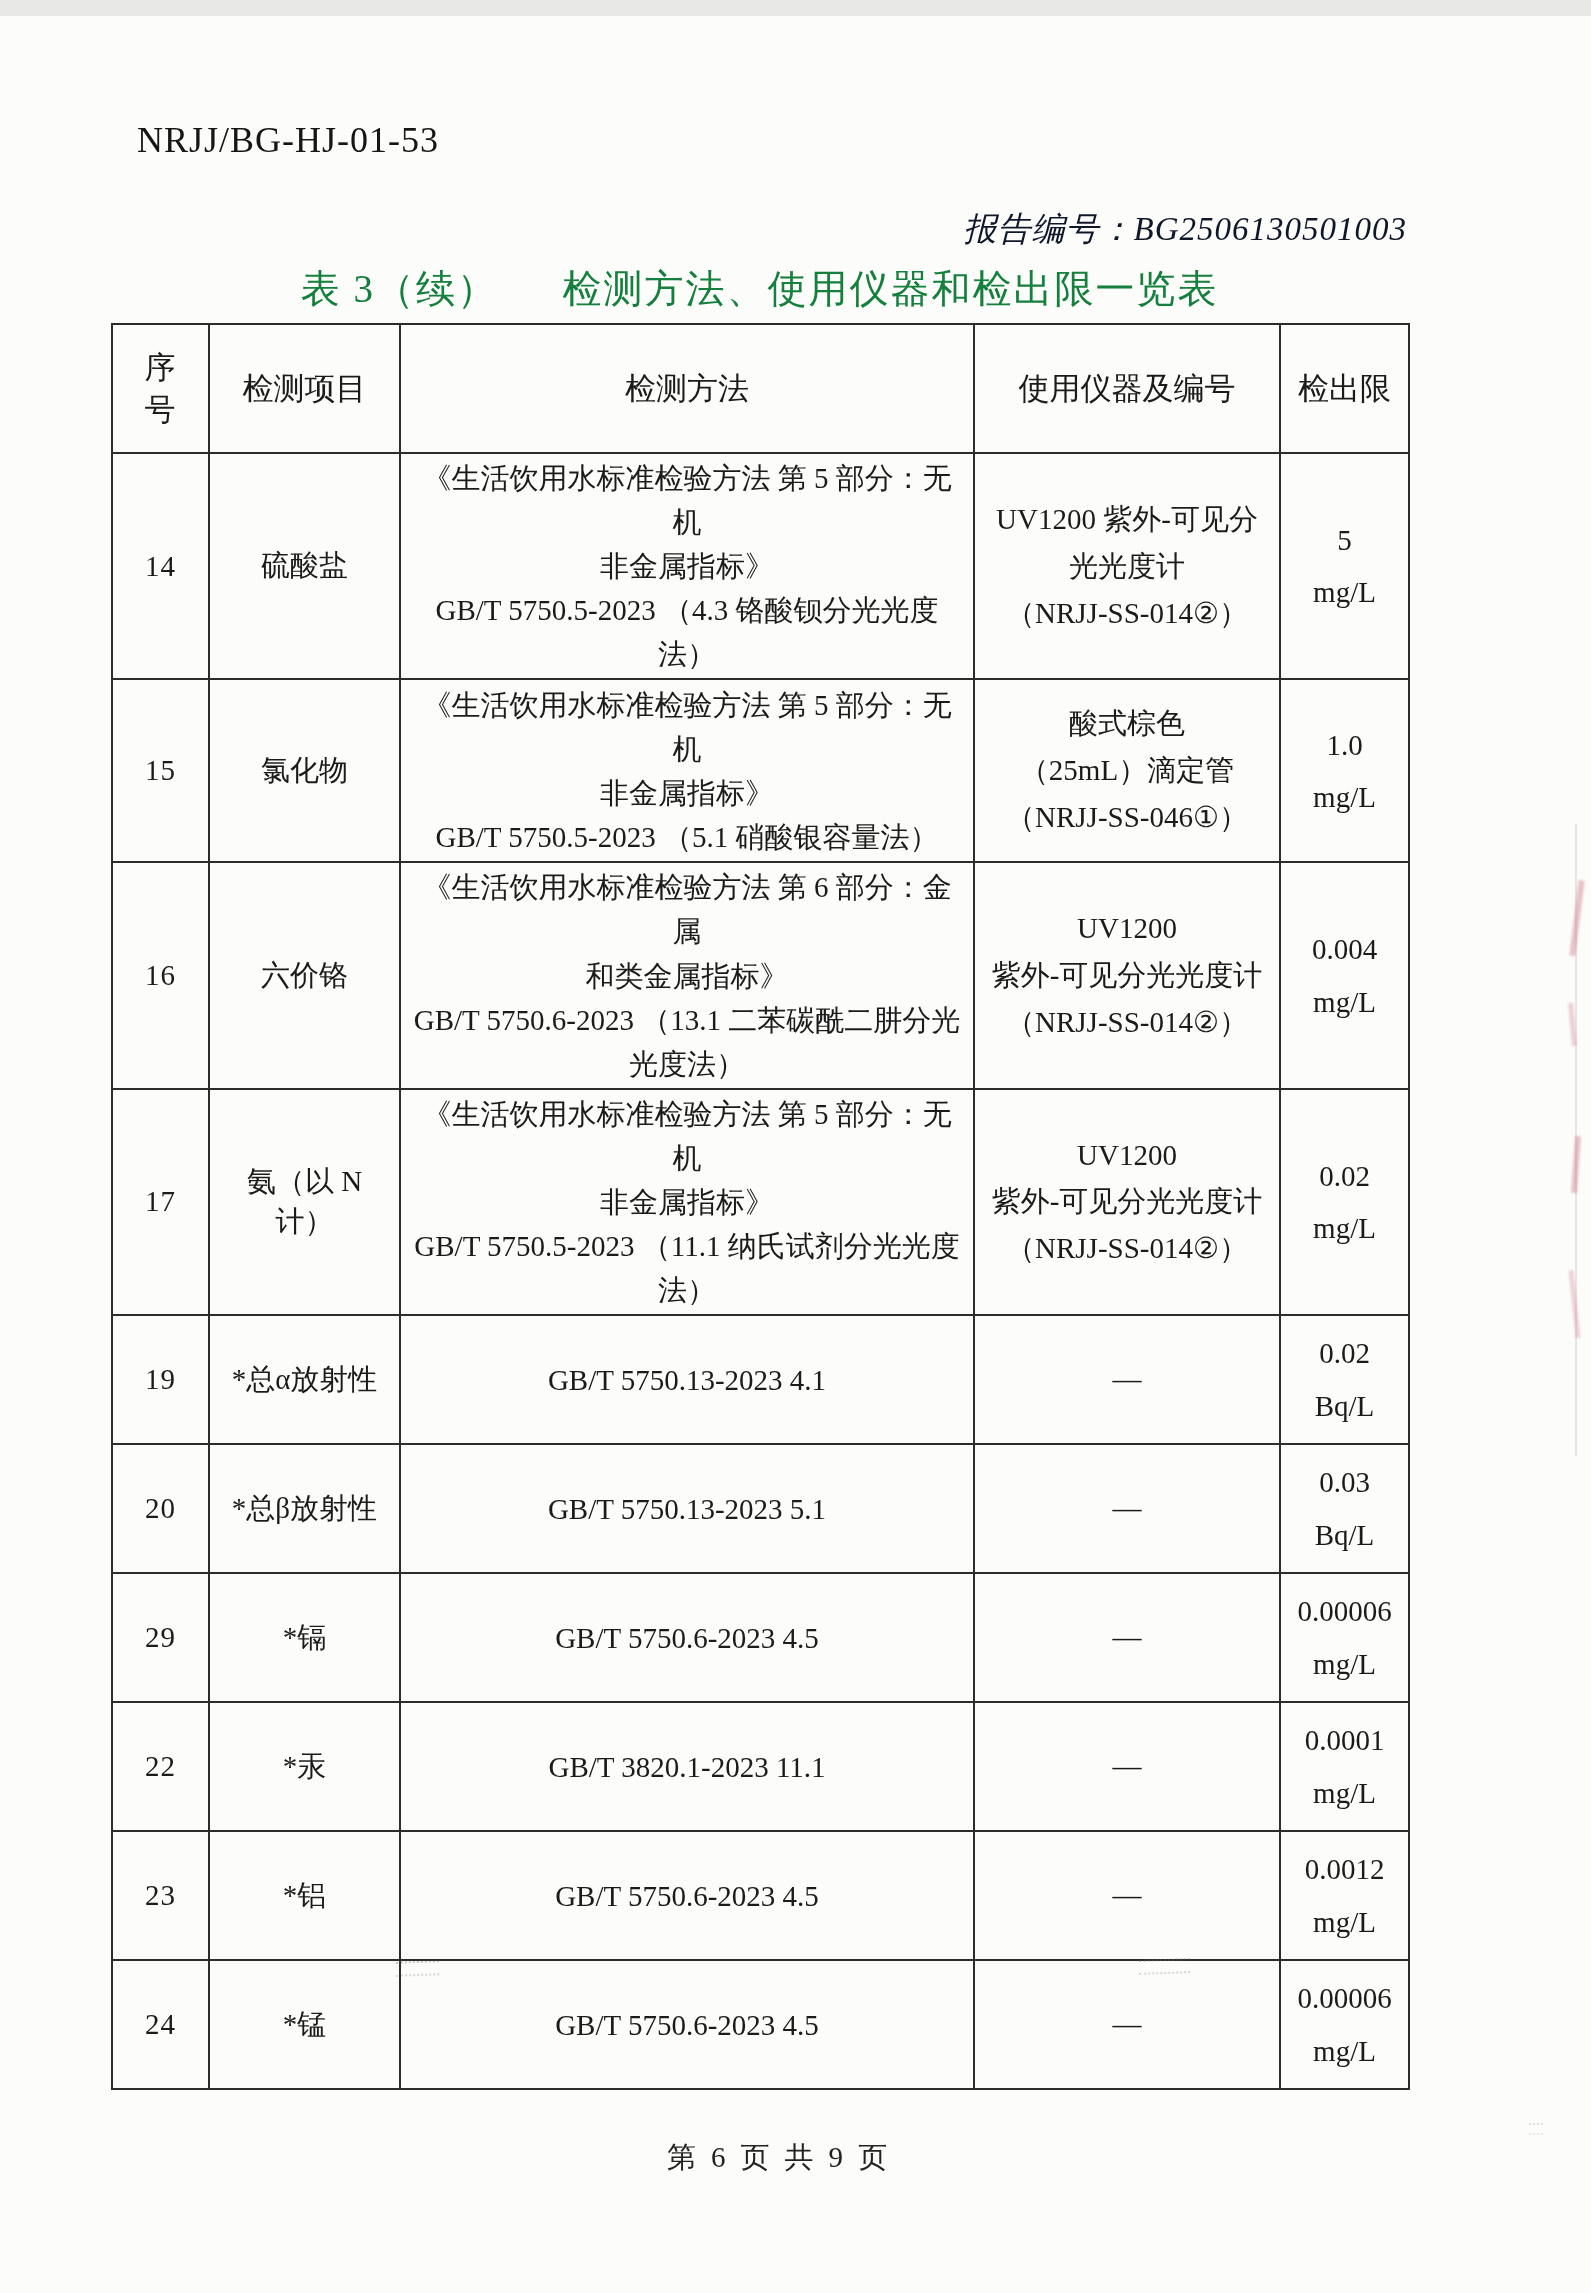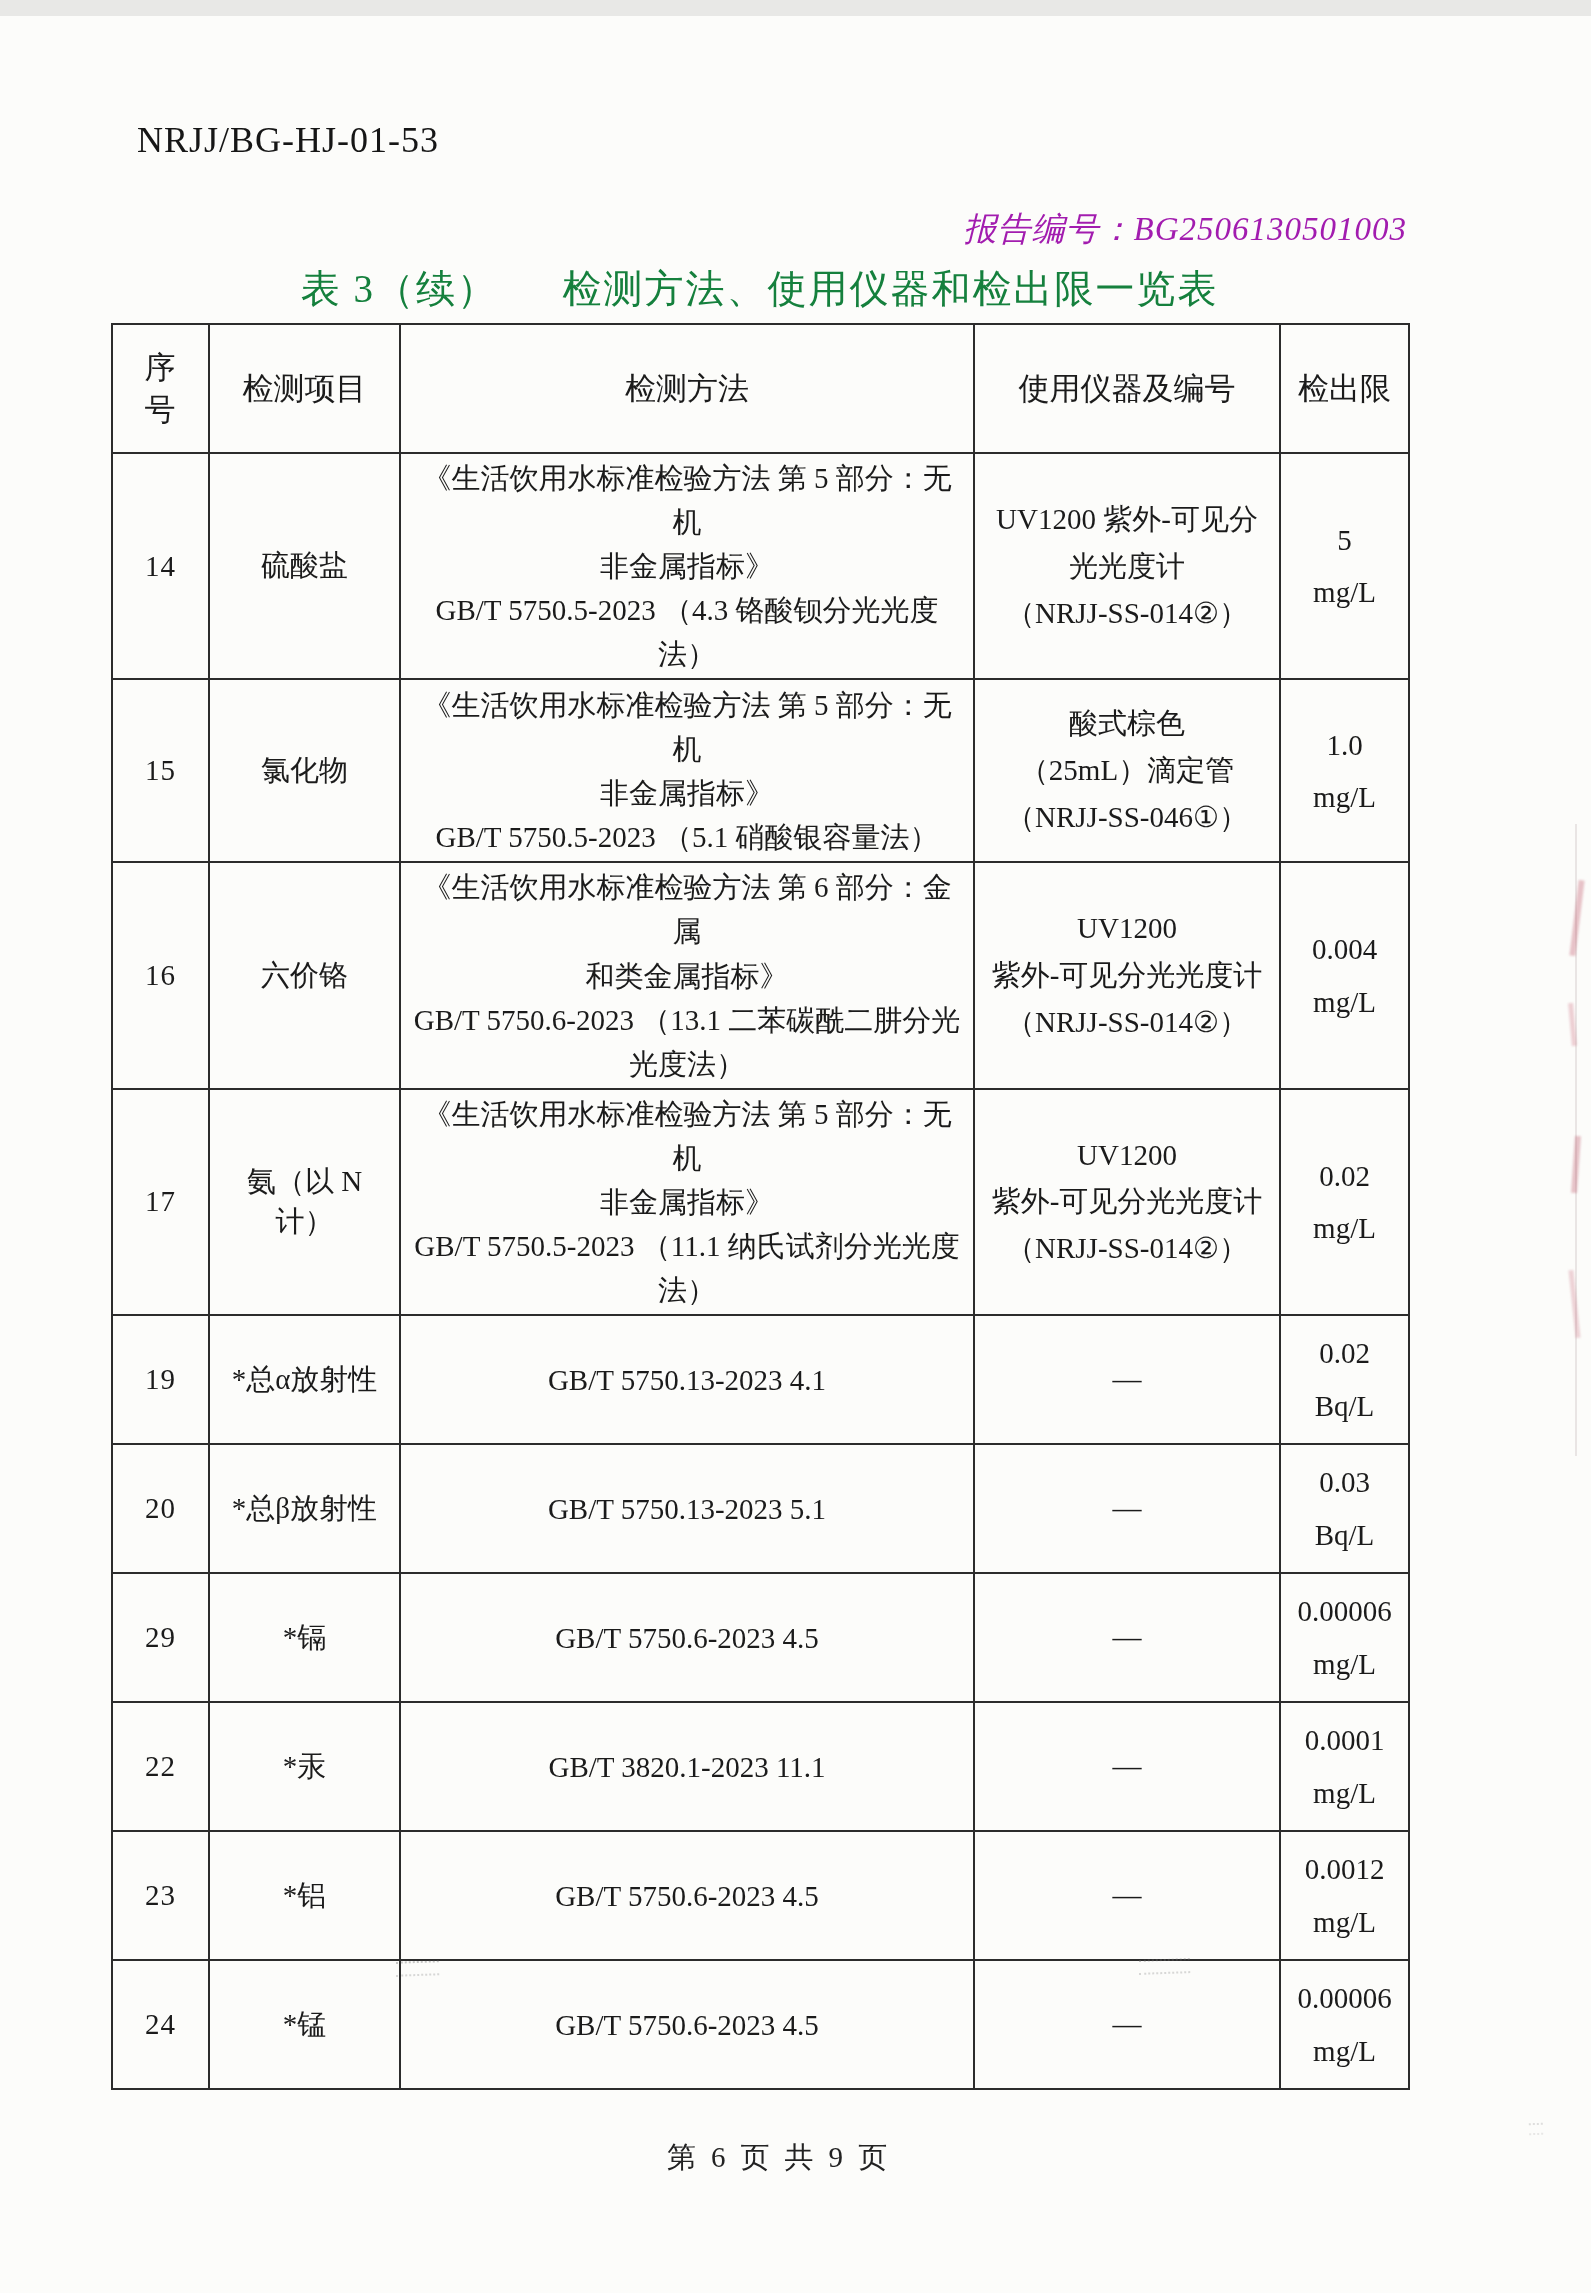--- a/index.html
+++ b/index.html
@@ -11,21 +11,21 @@
     overflow:hidden;
     color:#1d1d1d;
     font-family:"Liberation Serif","DejaVu Serif",serif;
   }
   .doc-code {
     position:absolute; left:137px; top:103px;
     font-size:36px; letter-spacing:1px; color:#161616;
   }
   .report-line {
     position:absolute; top:191px; right:185px;
-    font-size:33px; font-style:italic; letter-spacing:1px; color:#a21caf;
+    font-size:33px; font-style:italic; letter-spacing:1px; color:#0f172a;
   }
   .table-title {
     position:absolute; left:111px; top:246px; width:1297px;
     text-align:center; font-size:39px; letter-spacing:2px; color:#15803d;
     white-space:pre;
   }
   table.main-table {
     position:absolute; left:111px; top:307px;
     width:1297px; table-layout:fixed;
     border-collapse:collapse;

